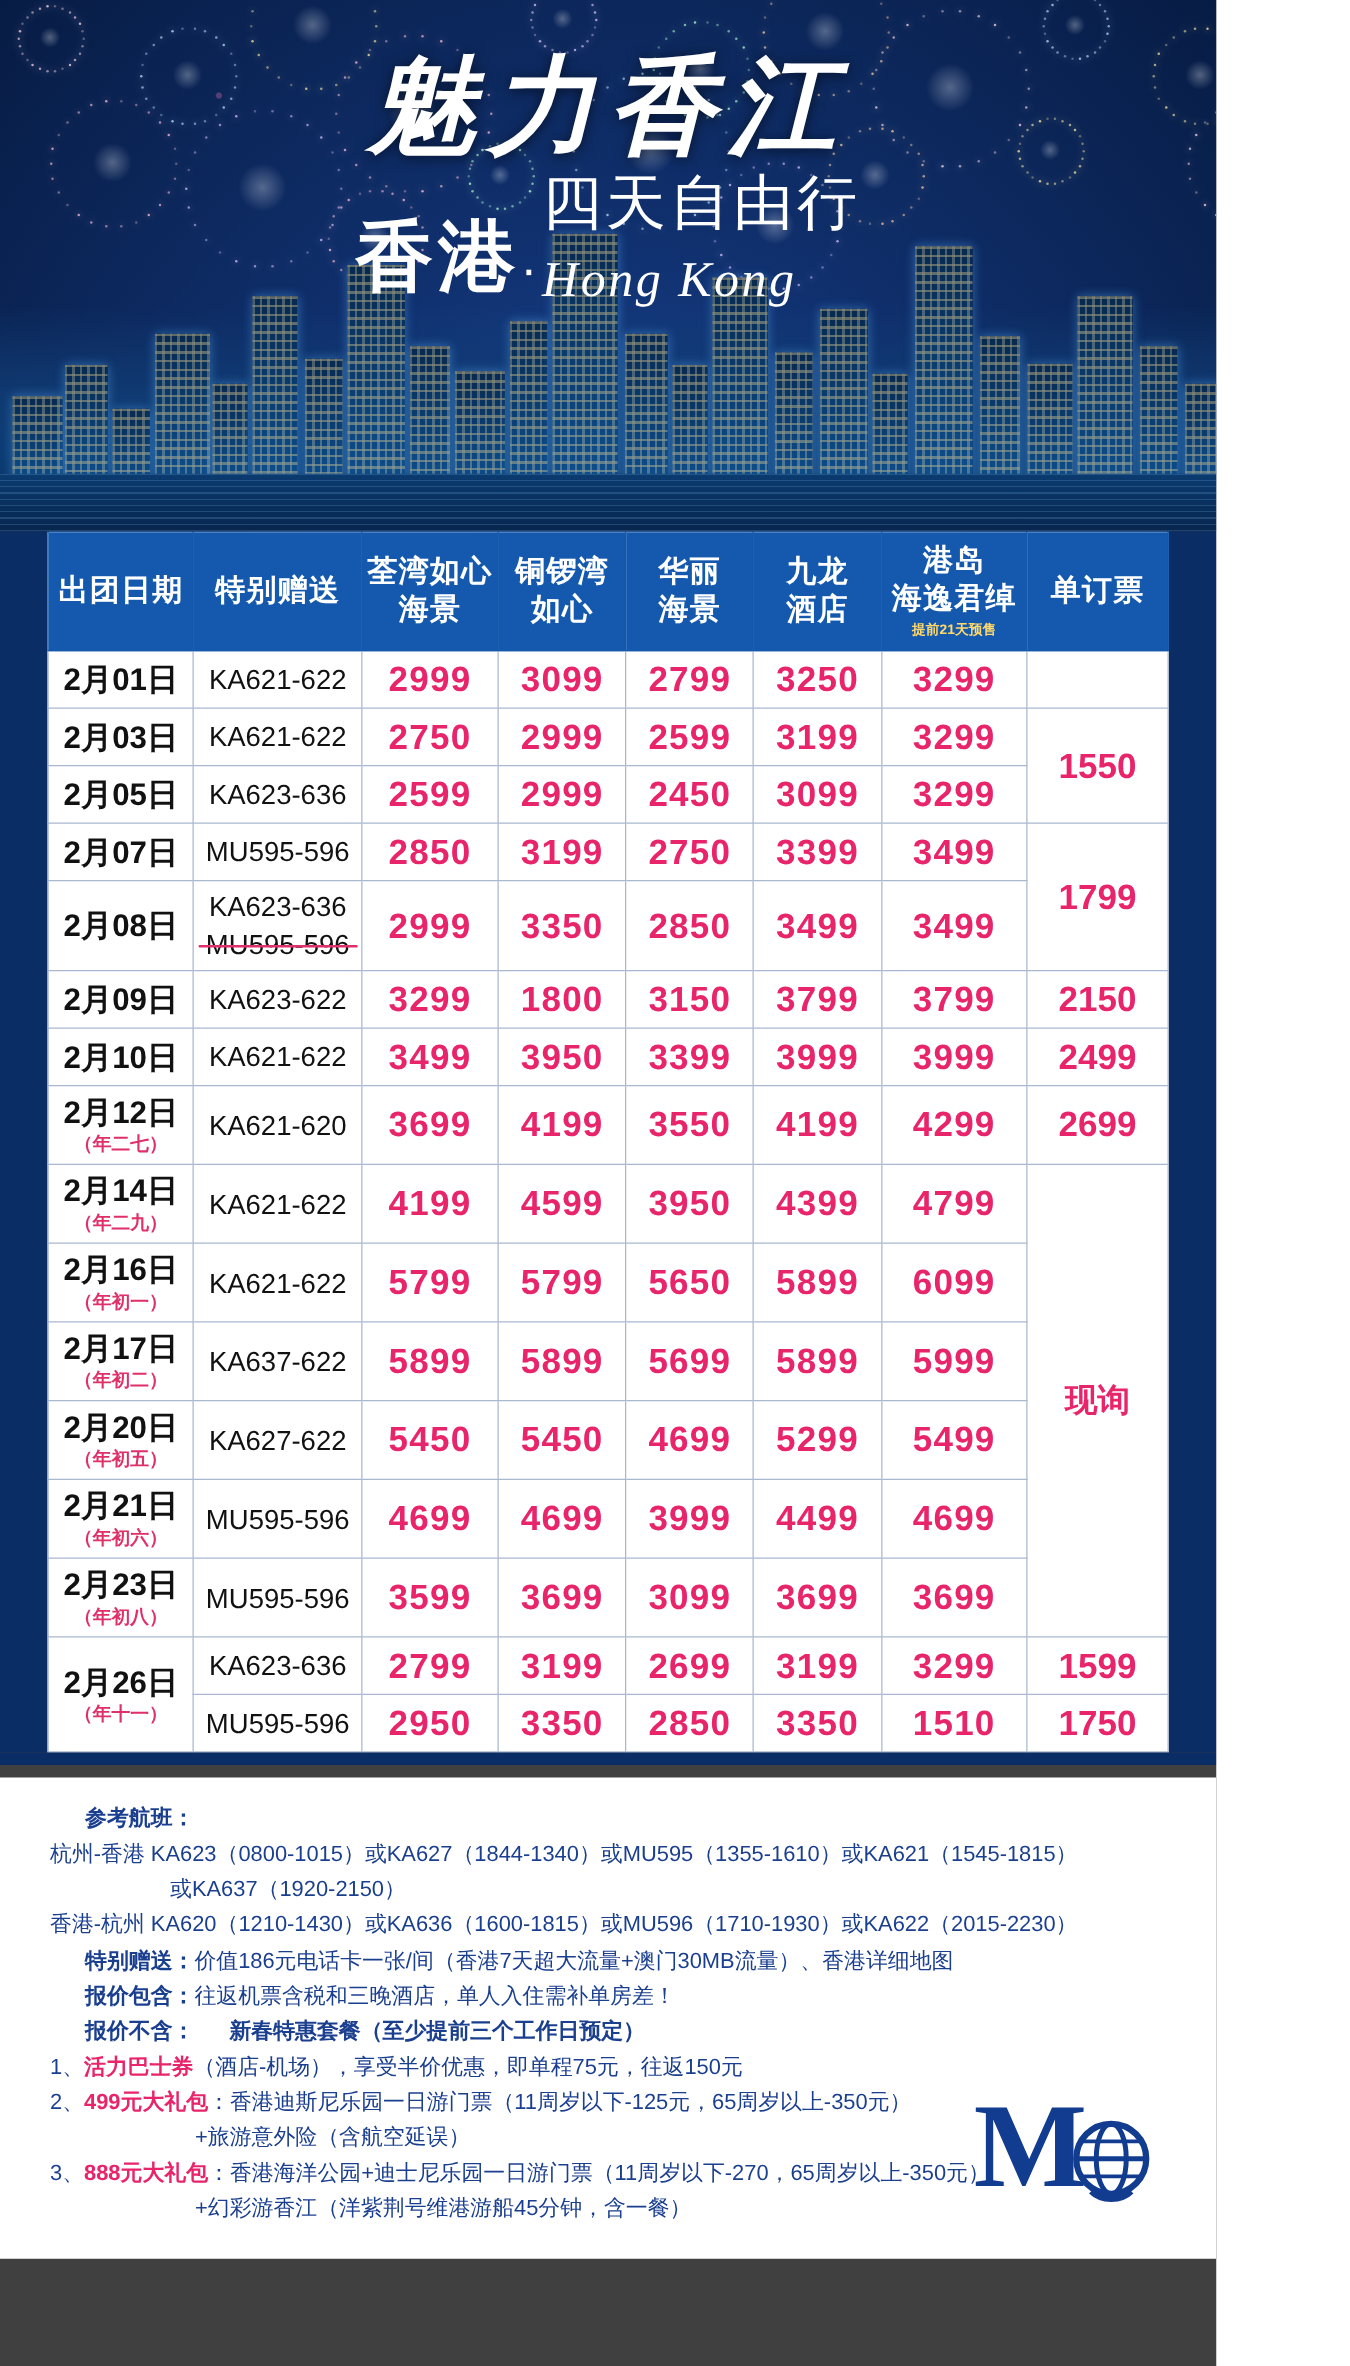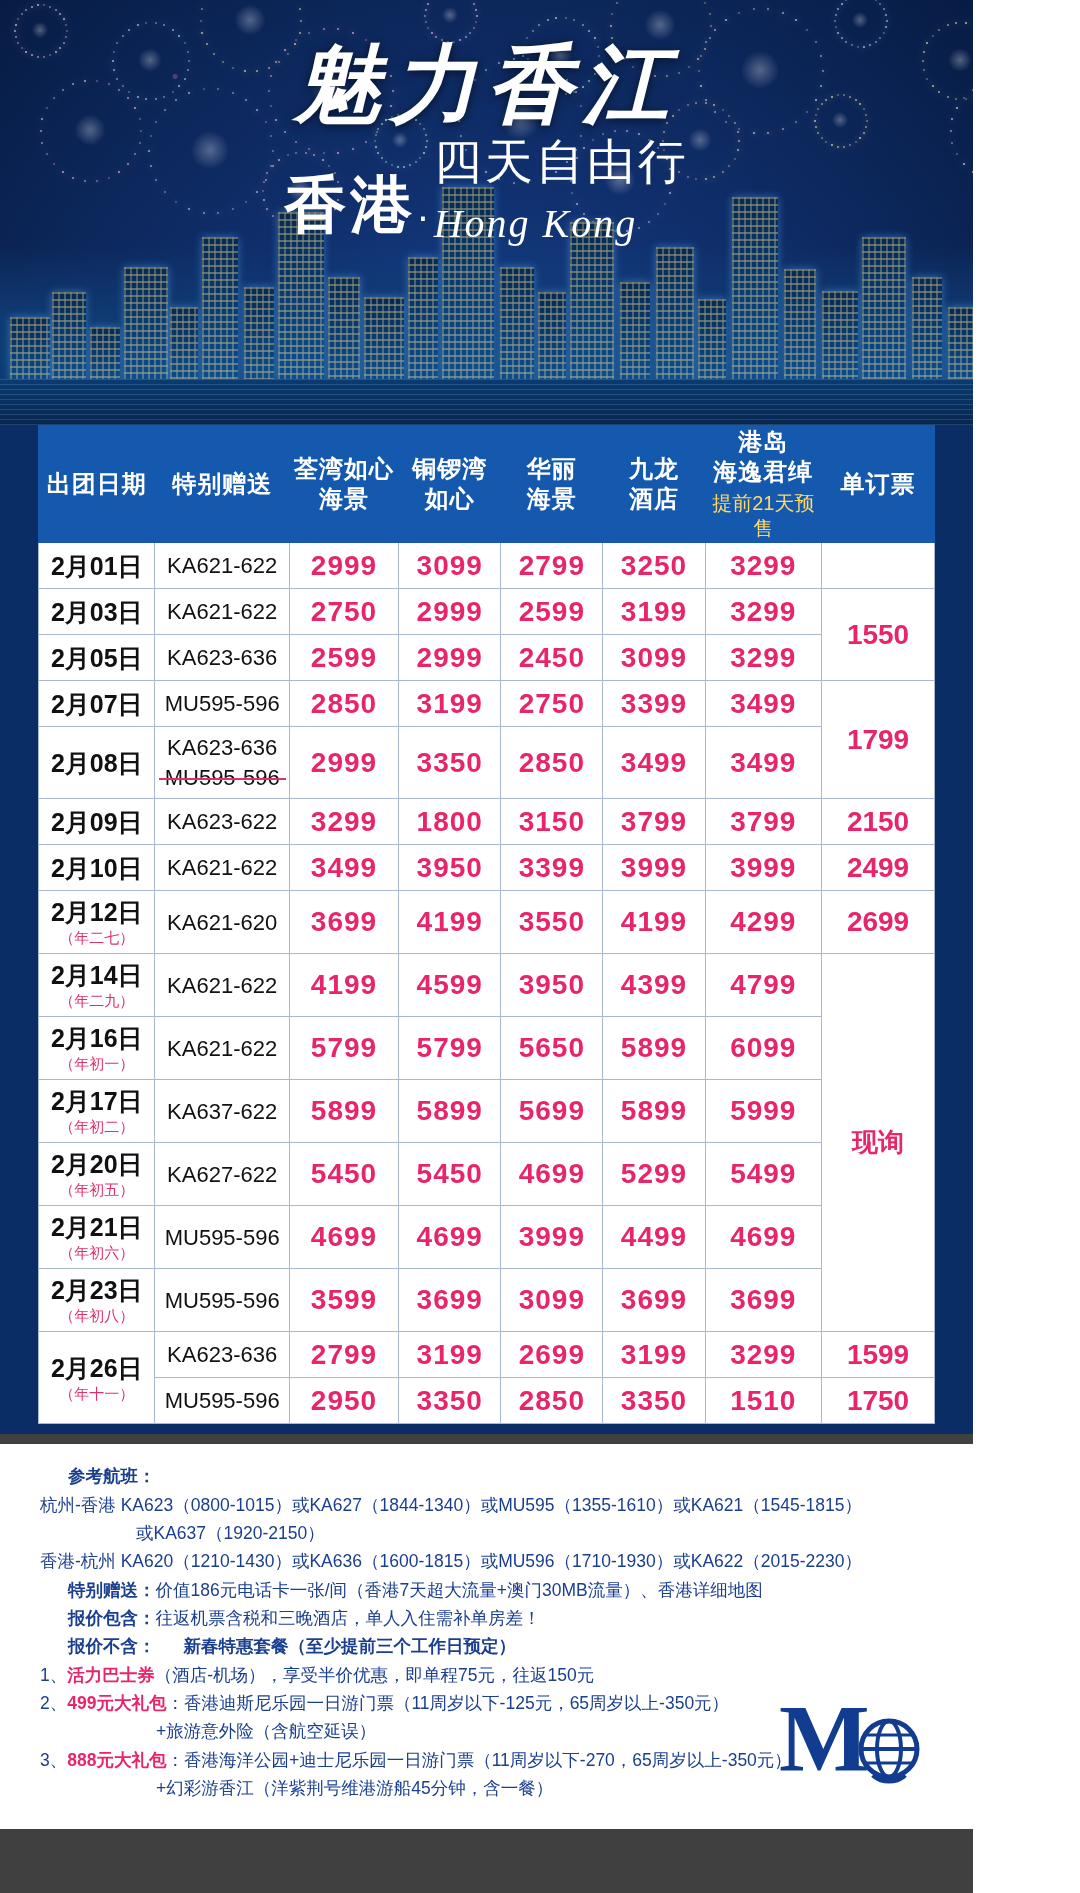--- a/index.html
+++ b/index.html
@@ -112,33 +112,33 @@
     color:#fff;
     border:1px solid #1459ad;
     font-size:24px;
     font-weight:700;
     height:92px;
     line-height:1.25;
     letter-spacing:1px;
   }
   thead .sub{
     display:block;
-    font-size:20px;
+    font-size:11px;
     color:#ffd86b;
-    font-weight:400;
+    font-weight:700;
     margin-top:4px;
     letter-spacing:0;
   }
   td.date{
     font-size:25px;font-weight:700;color:#111;
     line-height:1.2;
     padding:6px 0;
   }
   td.date .lunar{
-    display:block;font-size:15px;color:#e0306a;font-weight:400;margin-top:2px;
+    display:block;font-size:15px;color:#e0306a;font-weight:700;margin-top:2px;
   }
   td.flight{
     font-size:22px;color:#111;line-height:1.35;padding:6px 0;
   }
   td.flight .strike{
     position:relative;display:inline-block;
   }
   td.flight .strike::after{
     content:"";position:absolute;left:-6px;right:-6px;top:52%;
     height:2px;background:#e0306a;

